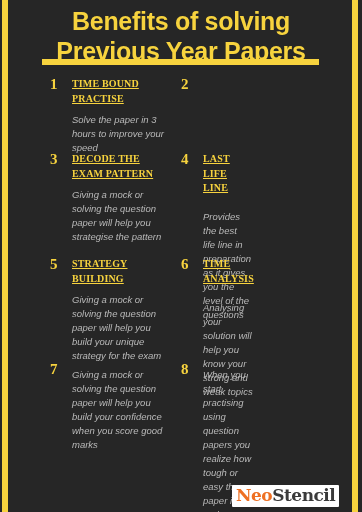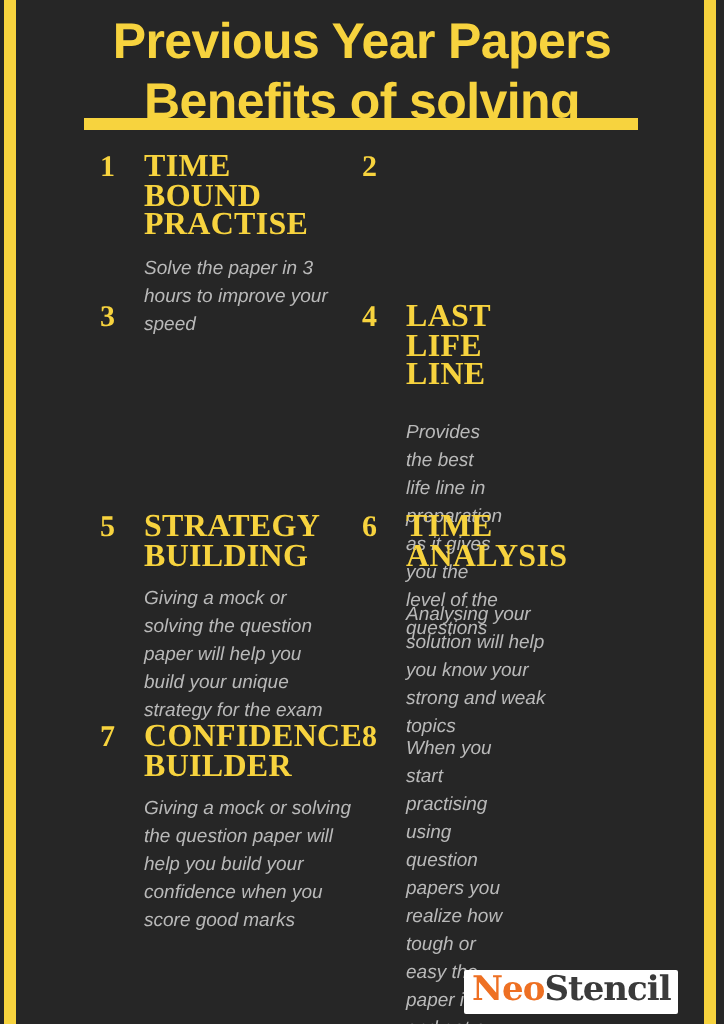--- a/index.html
+++ b/index.html
@@ -85,25 +85,26 @@
     line-height: 16px;
     width: 22px;
     flex: 0 0 22px;
   }
   .item-body { flex: 1 1 auto; }
 
   .item-title {
     color: #f7d33e;
     font-family: "Liberation Serif", serif;
     font-weight: bold;
-    font-size: 16px;
+    font-size: 10px;
     line-height: 14.5px;
     letter-spacing: 0.15px;
     text-transform: uppercase;
     margin: 1px 0 0 0;
+    text-decoration: underline;
   }
   .item-title.one-line { margin-bottom: 14.5px; }
 
   .item-desc {
     color: #b9b9b9;
     font-family: Liberation Sans, sans-serif;
     font-style: italic;
     font-size: 9.5px;
     line-height: 14px;
     margin-top: 7px;
@@ -138,22 +139,22 @@
 </style>
 </head>
 <body>
 
 <div id="poster">
 
   <div class="edge-bar left"></div>
   <div class="edge-bar right"></div>
 
   <div class="header">
+    <span class="line">Benefits of solving</span>
     <span class="line">Previous Year Papers</span>
-    <span class="line">Benefits of solving</span>
   </div>
   <div class="header-rule"></div>
 
   <div class="grid">
 
     <div class="row row-1">
       <div class="col left">
         <div class="item">
           <div class="item-num">1</div>
           <div class="item-body">
@@ -168,20 +169,24 @@
           <div class="item-body">
           </div>
         </div>
       </div>
     </div>
 
     <div class="row row-2">
       <div class="col left">
         <div class="item">
           <div class="item-num">3</div>
+          <div class="item-body">
+            <div class="item-title">DECODE THE EXAM PATTERN</div>
+            <div class="item-desc">Giving a mock or solving the question paper will help you strategise the pattern</div>
+          </div>
         </div>
       </div>
       <div class="col right">
         <div class="item">
           <div class="item-num">4</div>
           <div class="item-body">
             <div class="item-title one-line">LAST LIFE LINE</div>
             <div class="item-desc">Provides the best life line in preparation as it gives you the level of the questions</div>
           </div>
         </div>
@@ -207,21 +212,20 @@
           </div>
         </div>
       </div>
     </div>
 
     <div class="row row-4">
       <div class="col left">
         <div class="item">
           <div class="item-num">7</div>
           <div class="item-body">
-            <div class="item-title">CONFIDENCE BUILDER</div>
             <div class="item-desc">Giving a mock or solving the question paper will help you build your confidence when you score good marks</div>
           </div>
         </div>
       </div>
       <div class="col right">
         <div class="item">
           <div class="item-num">8</div>
           <div class="item-body">
             <div class="item-desc">When you start practising using question papers you realize how tough or easy the paper is and get a rough idea of what the cut off will be and score accordingly.</div>
           </div>

